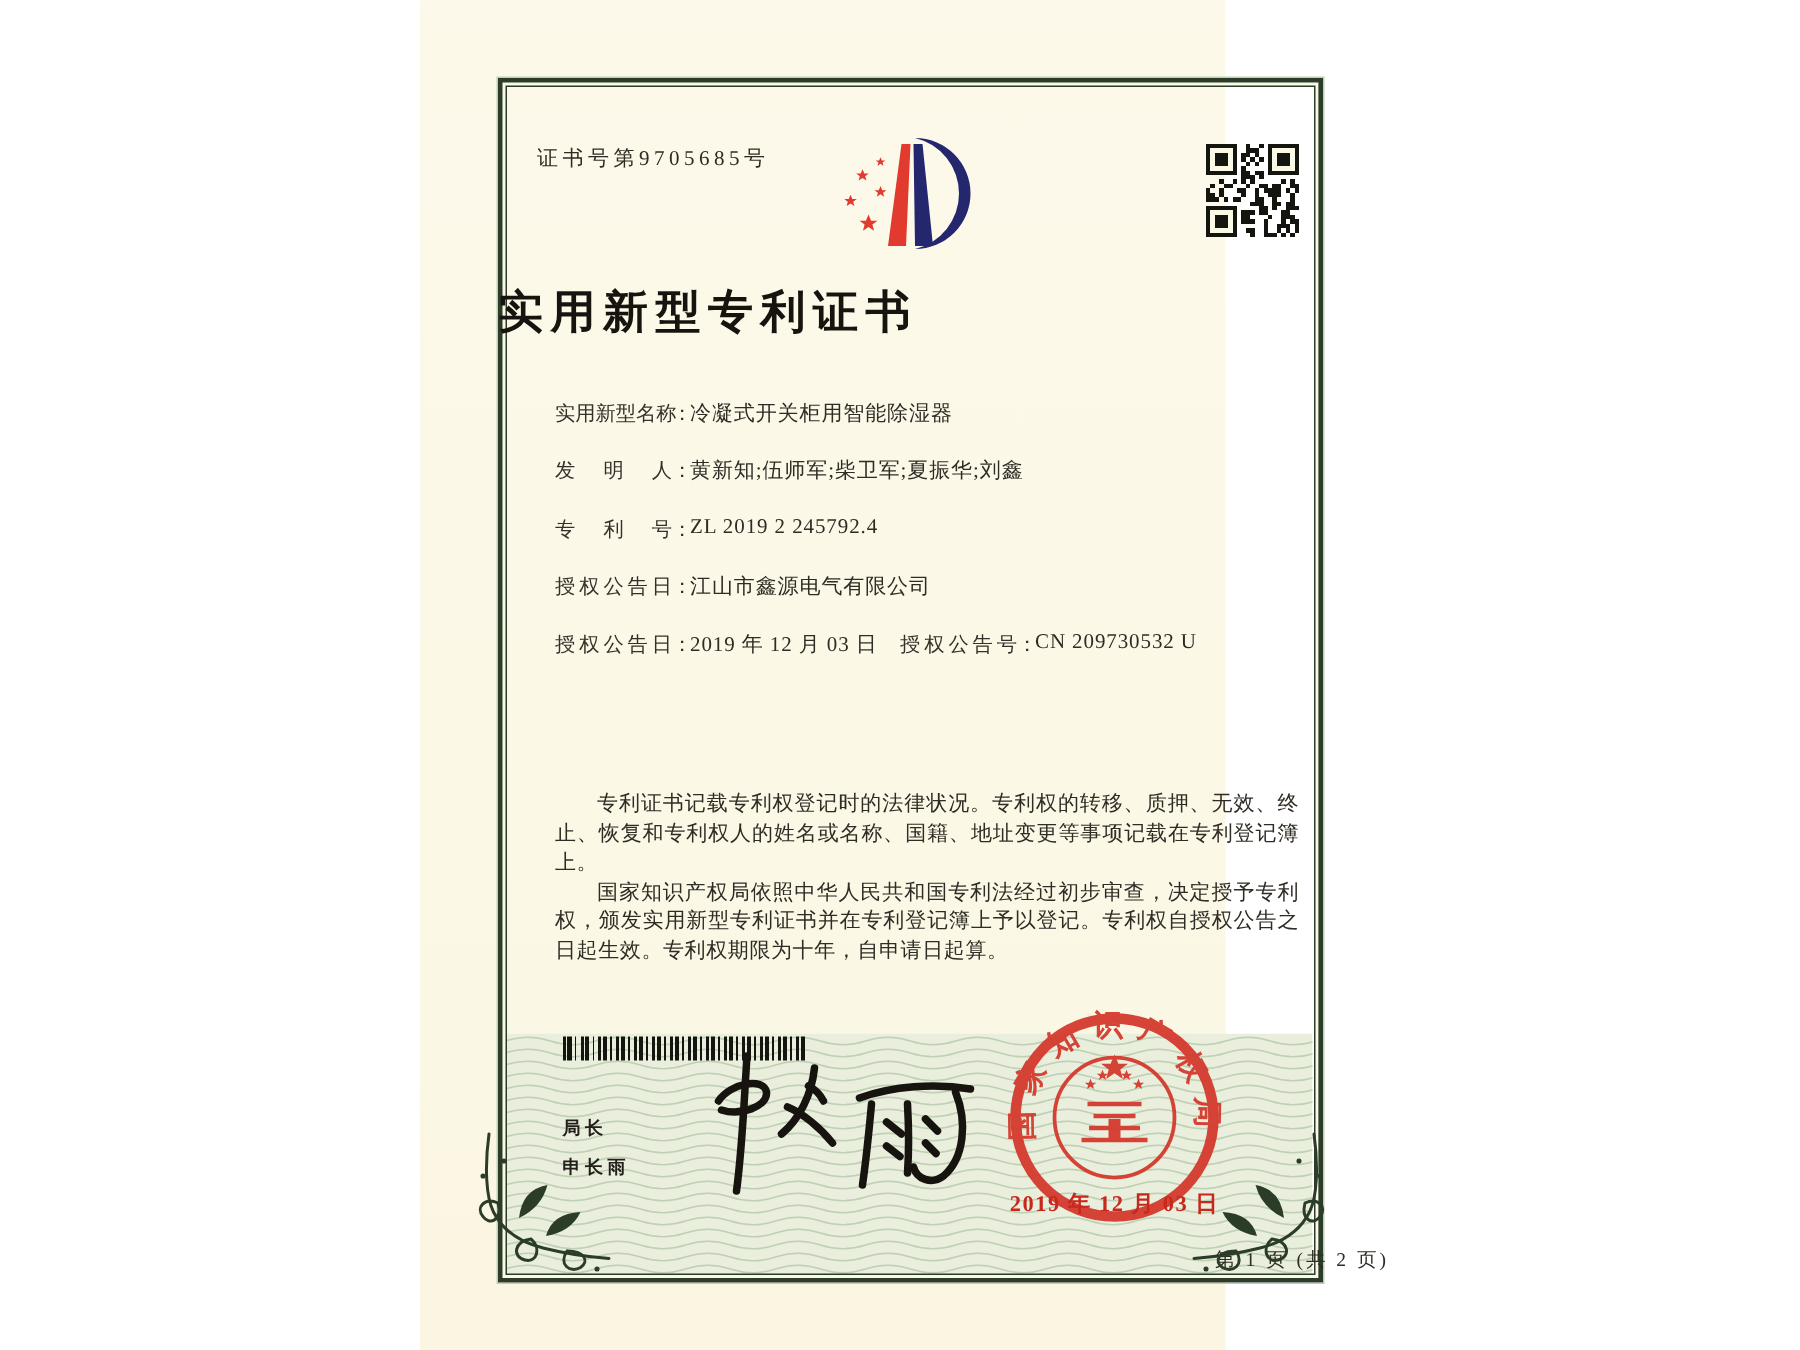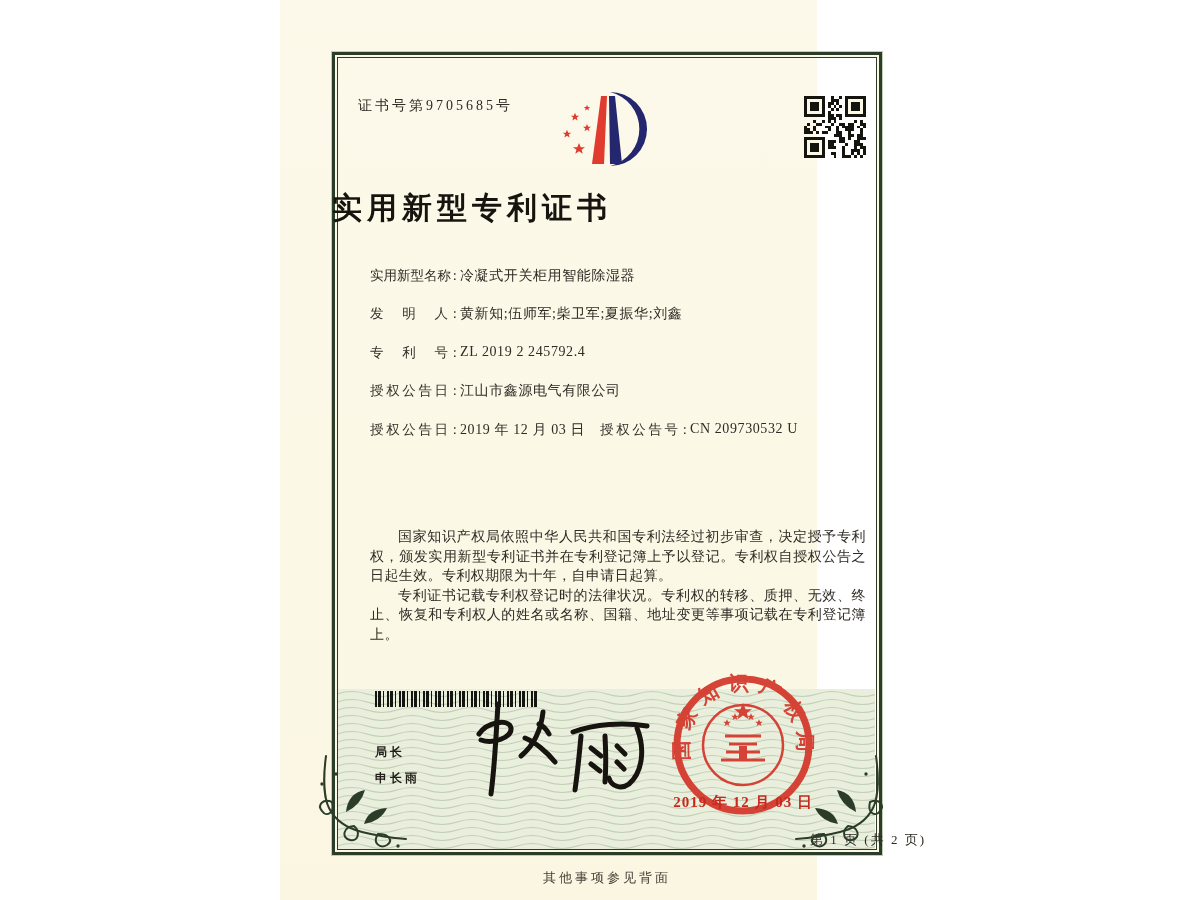--- a/index.html
+++ b/index.html
@@ -276,22 +276,22 @@
       </div>
       <div class="frow">
         <span class="flabel">授权公告日</span><span class="fcolon">：</span><span class="fvalue">2019 年 12 月 03 日</span>
         <span class="pair2">
           <span class="flabel">授权公告号</span><span class="fcolon">：</span><span class="fvalue">CN 209730532 U</span>
         </span>
       </div>
     </div>
 
     <div class="paras">
+      <p>专利证书记载专利权登记时的法律状况。专利权的转移、质押、无效、终止、恢复和专利权人的姓名或名称、国籍、地址变更等事项记载在专利登记簿上。</p>
       <p>国家知识产权局依照中华人民共和国专利法经过初步审查，决定授予专利权，颁发实用新型专利证书并在专利登记簿上予以登记。专利权自授权公告之日起生效。专利权期限为十年，自申请日起算。</p>
-      <p>专利证书记载专利权登记时的法律状况。专利权的转移、质押、无效、终止、恢复和专利权人的姓名或名称、国籍、地址变更等事项记载在专利登记簿上。</p>
     </div>
 
     <div class="barcode"></div>
 
     <div class="director">
       <div>局长</div>
       <div class="nm">申长雨</div>
     </div>
 
     <svg class="sig" width="195" height="100" viewBox="0 0 195 100">
@@ -332,16 +332,15 @@
             <path d="M59,72 h28"></path>
             <path d="M56,80 h34"></path>
             <path d="M51,88 h44"></path>
         </g>
         <rect x="69" y="74" width="8" height="13"></rect>
       </g>
     </svg>
     <div class="sealdate">2019 年 12 月 03 日</div>
 
     <div class="pageno">第 1 页 (共 2 页)</div>
-    <div class="backnote">其他事项参见背面</div>
 
   </div>
 </div>
 
 </body></html>

